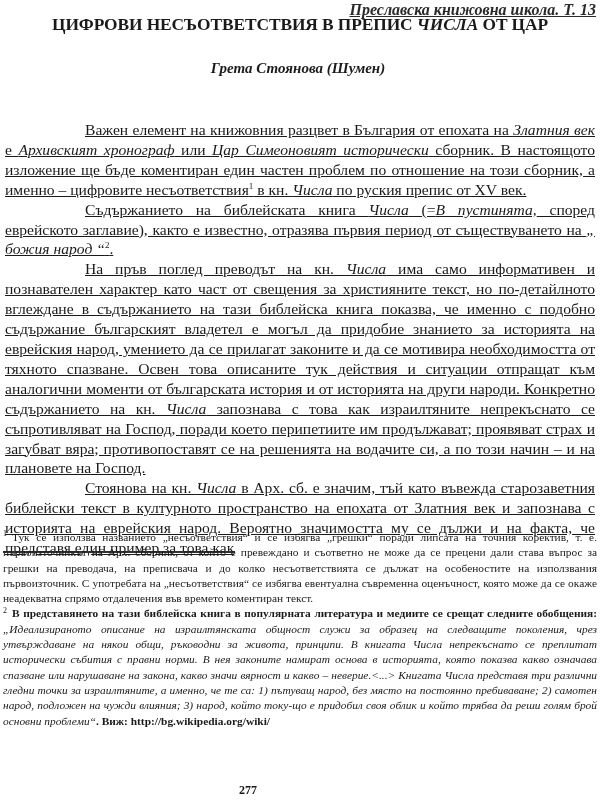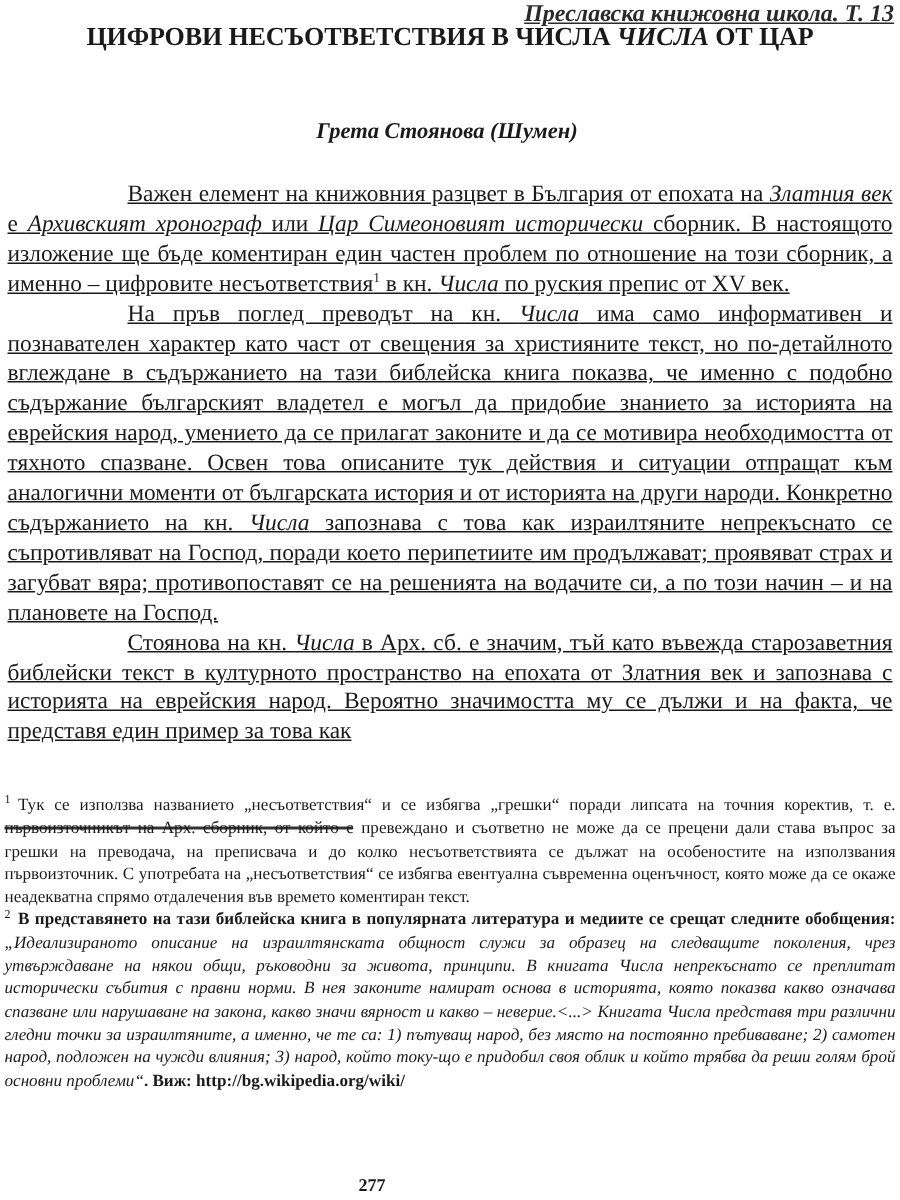--- a/index.html
+++ b/index.html
@@ -3,21 +3,21 @@
 <meta charset="utf-8">
 <style>
   html, body { margin: 0; padding: 0; background: #ffffff; }
   body { width: 600px; height: 800px; overflow: hidden; position: relative;
          font-family: "Liberation Serif", "DejaVu Serif", serif; color: #1a1a1a; }
   .running-head { position: absolute; top: 1px; right: 4px; font-size: 16px;
          font-style: italic; font-weight: bold; text-decoration: underline; color: #2a2a2a; text-align: right; }
   .title { position: absolute; top: 14px; left: 0; width: 600px; text-align: center;
          font-size: 17.4px; font-weight: bold; line-height: 21px; letter-spacing: -0.1px; }
   .title i { font-style: italic; }
-  .author { position: absolute; top: 80px; left: 0; width: 596px; text-align: center;
+  .author { position: absolute; top: 60px; left: 0; width: 596px; text-align: center;
          font-size: 15px; font-style: italic; font-weight: bold; }
   .body { position: absolute; top: 120px; left: 5px; width: 590px; font-size: 15.6px;
          line-height: 19.9px; text-align: justify; }
   .body p { margin: 0; }
   .body p.indent { text-indent: 80px; text-decoration: underline; }
   .body sup { font-size: 9px; line-height: 0; }
   .fn-rule { position: absolute; top: 551px; left: 3px; width: 232px; height: 1.5px; background: #333; }
   .footnotes { position: absolute; top: 530px; left: 3px; width: 594px; font-size: 11.4px;
          line-height: 15.3px; text-align: justify; }
   .footnotes p { margin: 0; }
@@ -26,27 +26,28 @@
   .footnotes .quote { font-style: italic; }
   .page-number { position: absolute; top: 783px; left: 0; width: 496px; text-align: center;
          font-size: 12px; font-weight: bold; }
 </style>
 </head>
 <body>
 
 <div class="running-head">Преславска книжовна школа. Т. 13</div>
 
 <div class="title">
-  <div><span>ЦИФРОВИ НЕСЪОТВЕТСТВИЯ В ЧИСЛА </span><i>ЧИСЛА</i><span> ОТ ЦАР</span></div>
+  <div><span>ЦИФРОВИ НЕСЪОТВЕТСТВИЯ В ПРЕПИС </span><i>ЧИСЛА</i><span> ОТ ЦАР</span></div>
 </div>
 
 <div class="author">Грета Стоянова (Шумен)</div>
 
 <div class="body">
   <p class="indent"><span>Важен елемент на книжовния разцвет в България от епохата на </span><i>Златния век</i><span> е </span><i>Архивският хронограф</i><span> или </span><i>Цар Симеоновият исторически</i><span> сборник. В настоящото изложение ще бъде коментиран един частен проблем по отношение на този сборник, а именно – цифровите несъответствия</span><sup>1</sup><span> в кн. </span><i>Числа</i><span> по руския препис от XV век.</span></p>
+  <p class="indent"><span>Съдържанието на библейската книга </span><i>Числа</i><span> (=</span><i>В пустинята,</i><span> според еврейското заглавие), както е известно, отразява първия период от съществуването на </span><i>„ божия народ “</i><sup>2</sup><span>.</span></p>
   <p class="indent"><span>На пръв поглед преводът на кн. </span><i>Числа</i><span> има само информативен и познавателен характер като част от свещения за християните текст, но по-детайлното вглеждане в съдържанието на тази библейска книга показва, че именно с подобно съдържание българският владетел е могъл да придобие знанието за историята на еврейския народ, умението да се прилагат законите и да се мотивира необходимостта от тяхното спазване. Освен това описаните тук действия и ситуации отпращат към аналогични моменти от българската история и от историята на други народи. Конкретно съдържанието на кн. </span><i>Числа</i><span> запознава с това как израилтяните непрекъснато се съпротивляват на Господ, поради което перипетиите им продължават; проявяват страх и загубват вяра; противопоставят се на решенията на водачите си, а по този начин – и на плановете на Господ.</span></p>
   <p class="indent"><span>Стоянова на кн. </span><i>Числа</i><span> в Арх. сб. е значим, тъй като въвежда старозаветния библейски текст в културното пространство на епохата от Златния век и запознава с историята на еврейския народ. Вероятно значимостта му се дължи и на факта, че представя един пример за това как</span></p>
 </div>
 
 <div class="fn-rule"></div>
 
 <div class="footnotes">
   <p><span class="fnum">1</span><span>Тук се използва названието „несъответствия“ и се избягва „грешки“ поради липсата на точния коректив, т. е. първоизточникът на Арх. сборник, от който е превеждано и съответно не може да се прецени дали става въпрос за грешки на преводача, на преписвача и до колко несъответствията се дължат на особеностите на използвания първоизточник. С употребата на „несъответствия“ се избягва евентуална съвременна оценъчност, която може да се окаже неадекватна спрямо отдалечения във времето коментиран текст.</span></p>
   <p><span class="fnum">2</span><b>В представянето на тази библейска книга в популярната литература и медиите се срещат следните обобщения: </b><span class="quote">„Идеализираното описание на израилтянската общност служи за образец на следващите поколения, чрез утвърждаване на някои общи, ръководни за живота, принципи. В книгата Числа непрекъснато се преплитат исторически събития с правни норми. В нея законите намират основа в историята, която показва какво означава спазване или нарушаване на закона, какво значи вярност и какво – неверие.&lt;...&gt; Книгата Числа представя три различни гледни точки за израилтяните, а именно, че те са: 1) пътуващ народ, без място на постоянно пребиваване; 2) самотен народ, подложен на чужди влияния; 3) народ, който току-що е придобил своя облик и който трябва да реши голям брой основни проблеми“</span><b>. Виж: http://bg.wikipedia.org/wiki/</b></p>
 </div>

